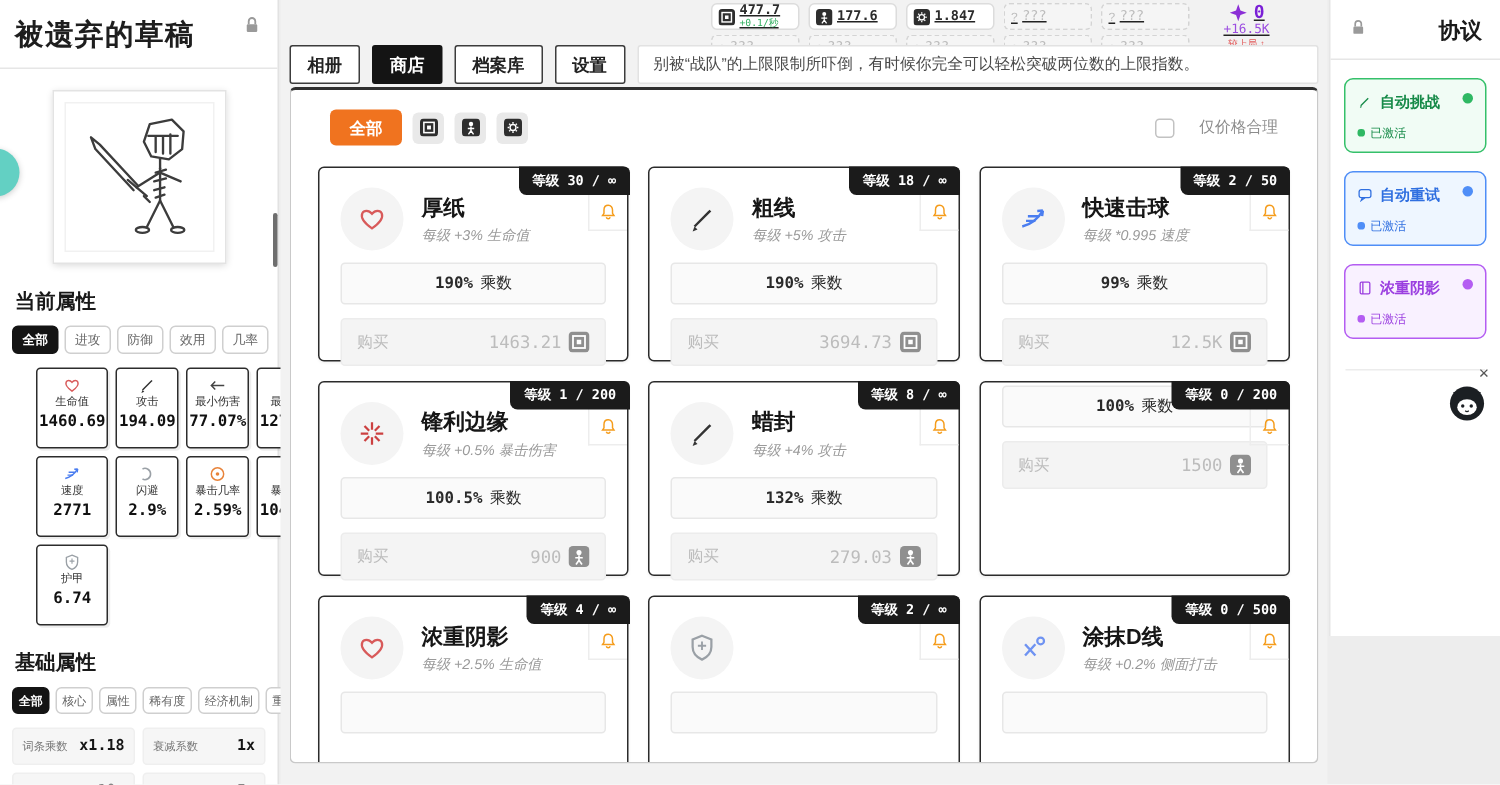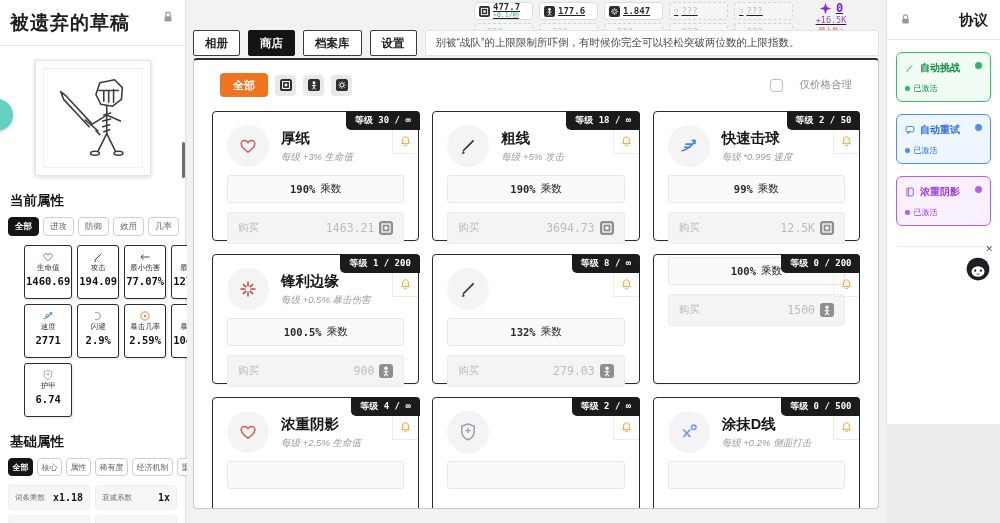--- a/index.html
+++ b/index.html
@@ -541,20 +541,24 @@
               <path d="M8 2.3 C5.7 2.3 4.5 4 4.5 6.2 V8.9 L3.3 10.7 H12.7 L11.5 8.9 V6.2 C11.5 4 10.3 2.3 8 2.3 Z M6.4 12.2 A1.7 1.7 0 0 0 9.6 12.2" fill="none" stroke="#f59c1b" stroke-width="1.2"></path>
             </svg>
           </div>
         <div class="chead">
           <div class="cicon">
               <svg width="20" height="20" viewBox="0 0 16 16">
                 <path d="M4 12 L11.5 4.5 M11.5 4.5 l1-1" fill="none" stroke="#333" stroke-width="1.3"></path>
                 <path d="M4 12 l-1 2.6 2.6-1 z" fill="#333"></path>
               </svg>
             </div>
+          <div>
+              <div class="cname">蜡封</div>
+              <div class="cdesc">每级 +4% 攻击</div>
+            </div>
         </div>
         <div class="mult">
             <span class="mv">132%</span>
             <span>乘数</span>
           </div>
         <div class="buyrow">
           <span class="bl">购买</span>
           <span class="pr">
               <span>279.03</span>
               <svg width="14" height="14" viewBox="0 0 14 14">

